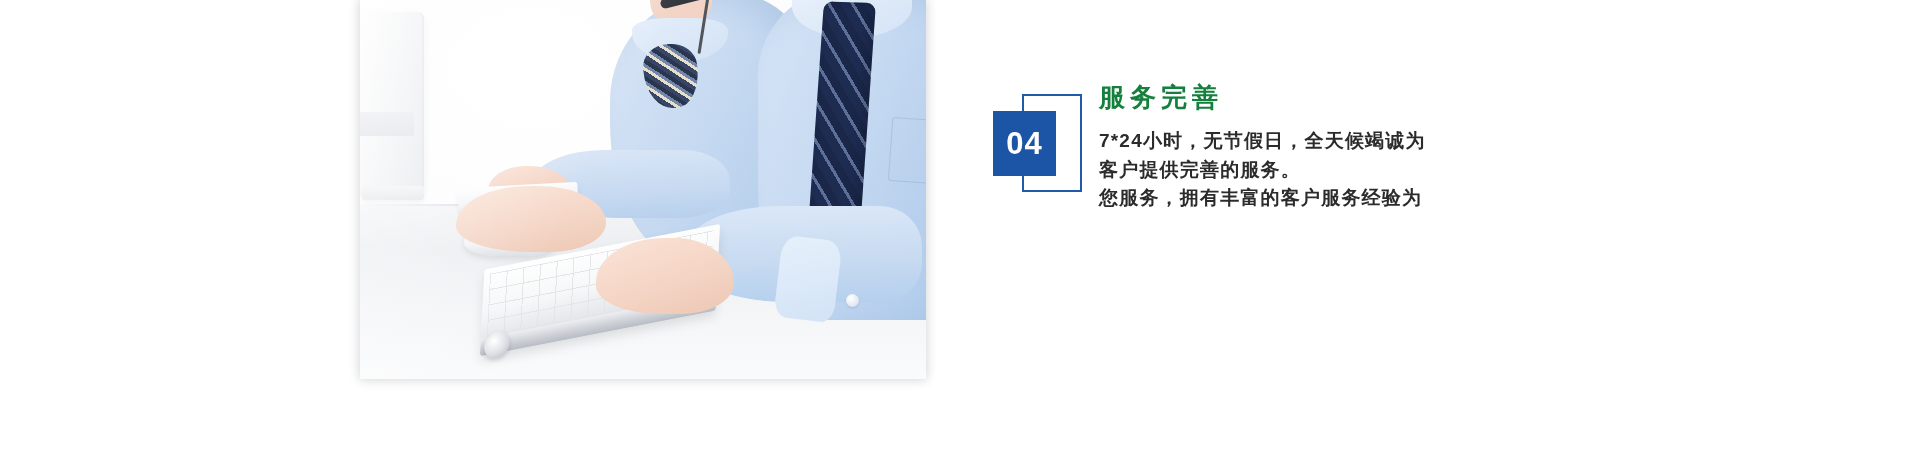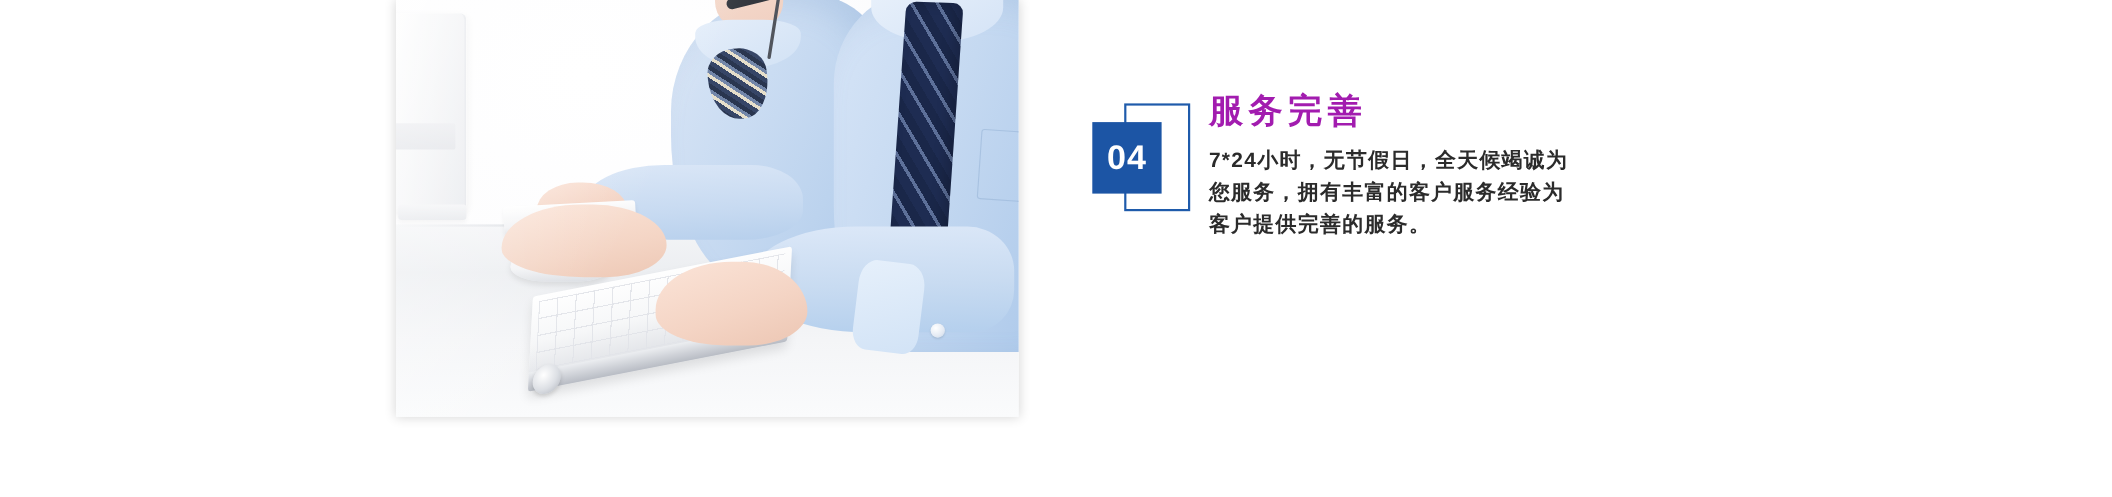--- a/index.html
+++ b/index.html
@@ -234,22 +234,22 @@
     line-height:1;
     font-family:"Liberation Sans","DejaVu Sans",sans-serif;
   }
   .text-block{
     position:absolute;
     left:106px;top:0px;
     width:400px;
   }
   .title{
     margin:0;
-    color:#a21caf;
-    font-size:31px;
+    color:#15803d;
+    font-size:26px;
     font-weight:700;
     letter-spacing:5px;
     line-height:1.22;
     white-space:nowrap;
     font-family:"Liberation Sans","DejaVu Sans",sans-serif;
   }
   .desc{
     margin:13px 0 0 0;
     color:#2b2b2b;
     font-size:19px;
@@ -314,20 +314,20 @@
       <div class="badge-frame"></div>
       <div class="badge-square">
         <span class="badge-num">04</span>
       </div>
     </div>
 
     <div class="text-block">
       <h2 class="title">服务完善</h2>
       <p class="desc">
         <span>7*24小时，无节假日，全天候竭诚为</span>
+        <span>客户提供完善的服务。</span>
         <span>您服务，拥有丰富的客户服务经验为</span>
-        <span>客户提供完善的服务。</span>
       </p>
     </div>
 
   </div>
 
 </div>
 
 </body></html>

